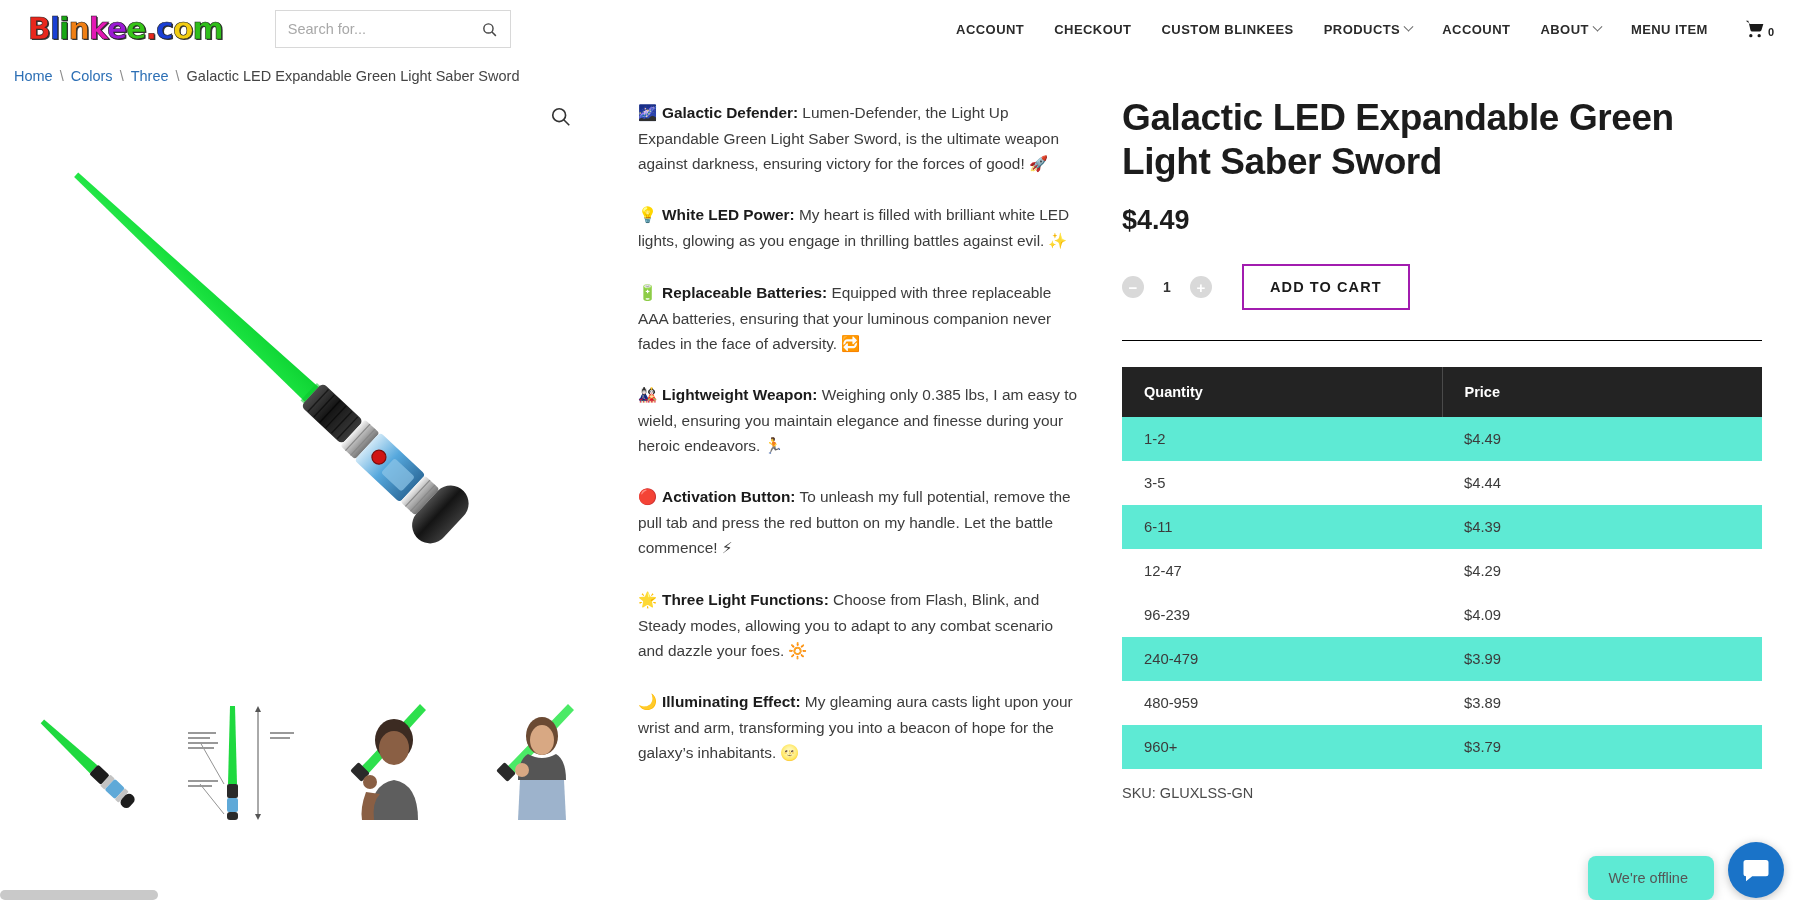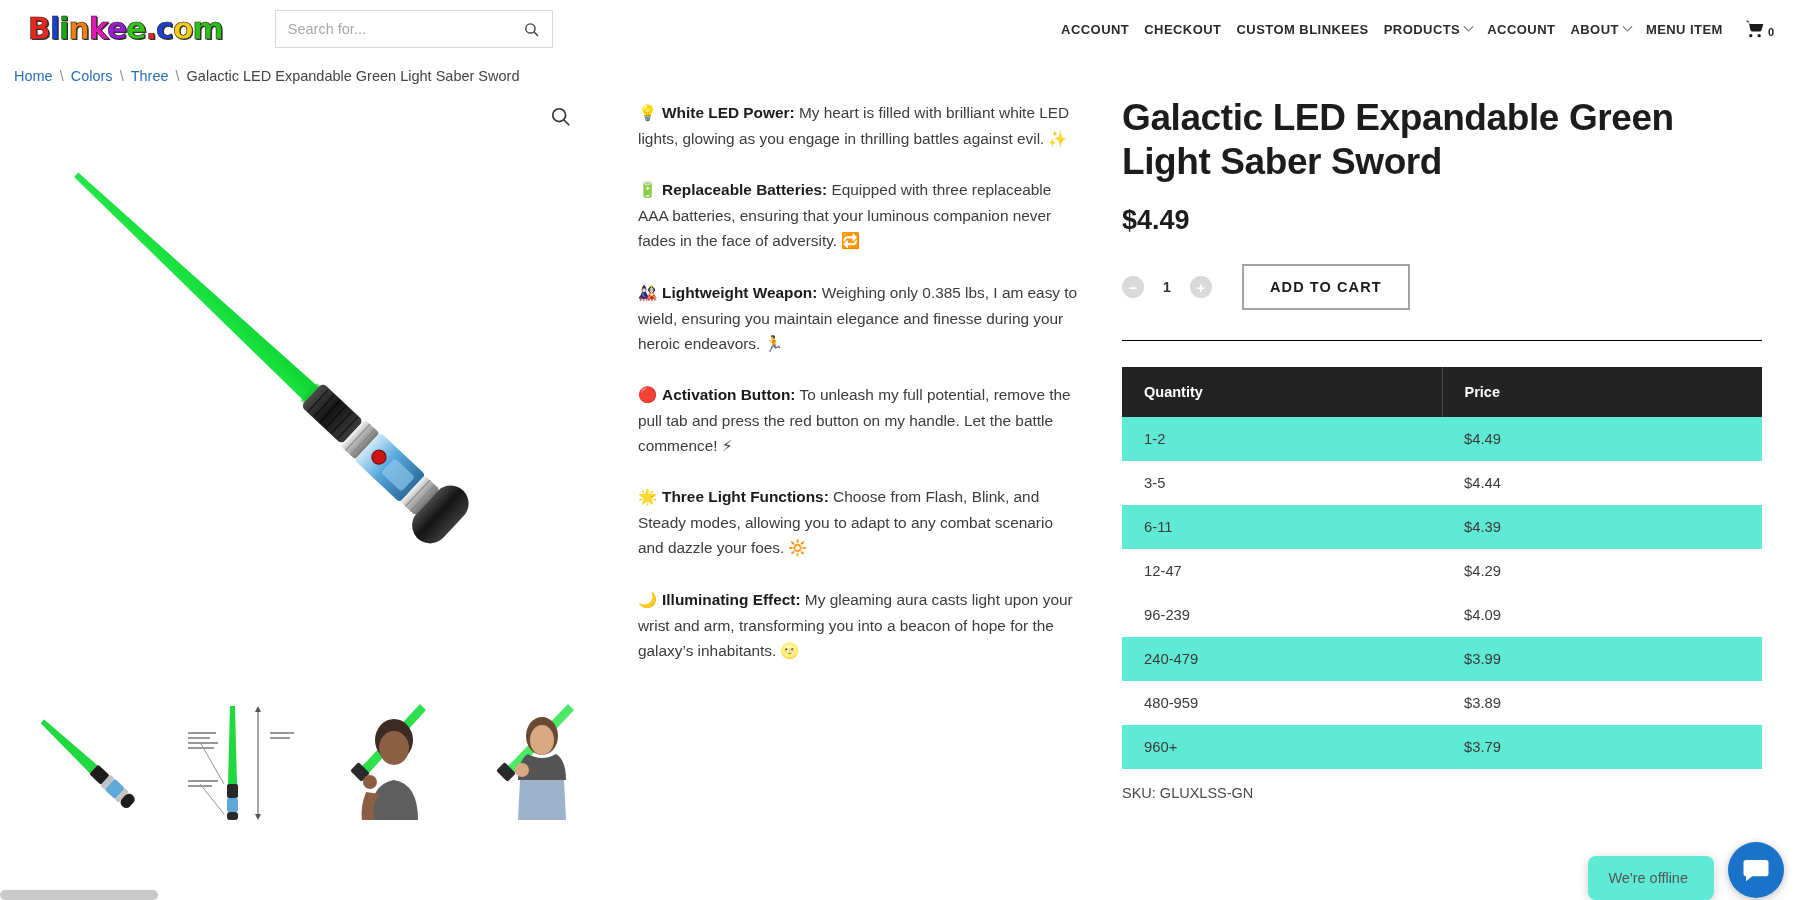--- a/index.html
+++ b/index.html
@@ -31,21 +31,21 @@
     padding-right: 10px;
     user-select: none;
   }
   .logo span {
     text-shadow: 1.2px 1.2px 0 #3a3a3a;
     -webkit-text-stroke: 0.6px #222;
   }
 
   .search-box {
     margin-left: 42px;
-    width: 278px;
+    width: 236px;
     height: 38px;
     border: 1px solid #d8d8d8;
     background: #fff;
     display: flex;
     align-items: center;
     padding: 0 12px;
   }
   .search-box input {
     flex: 1;
     border: none;
@@ -59,21 +59,21 @@
   .search-ico {
     width: 17px; height: 17px;
     flex: 0 0 auto;
     color: #444;
   }
 
   .nav {
     margin-left: auto;
     display: flex;
     align-items: center;
-    gap: 15px;
+    gap: 30px;
     padding-right: 4px;
   }
   .nav-item {
     font-size: 13px;
     letter-spacing: 0.45px;
     color: #2b2b2b;
     font-weight: 600;
     white-space: nowrap;
     display: flex;
     align-items: center;
@@ -220,21 +220,21 @@
   }
   .qty-val {
     width: 46px;
     text-align: center;
     font-size: 14px;
     font-weight: 700;
     color: #333;
   }
   .add-cart {
     margin-left: 30px;
-    border: 2px solid #a3a3a3;
+    border: 2px solid #a21caf;
     background: #fff;
     padding: 13px 26px;
     font-size: 14.5px;
     font-weight: 700;
     letter-spacing: 1.1px;
     color: #1a1a1a;
     cursor: pointer;
     font-family: "Liberation Sans", sans-serif;
   }
 
@@ -477,20 +477,21 @@
           <path d="M70 58 q14 8 28 0 q10 6 10 26 l-48 0 q0 -20 10 -26 z" fill="#555"></path>
           <path d="M62 84 l44 0 l2 40 l-48 0 z" fill="#9db3cc"></path>
           <circle cx="64" cy="74" r="7" fill="#d8a883"></circle>
         </svg>
       </div>
     </div>
     <div class="scrollbar-stub"></div>
   </div>
 
   <div class="desc" id="desc">
+      <p><span class="emoji">🌌 </span><b>Galactic Defender:</b><span> Lumen-Defender, the Light Up Expandable Green Light Saber Sword, is the ultimate weapon against darkness, ensuring victory for the forces of good! </span><span class="emoji">🚀</span></p>
       <p><span class="emoji">💡 </span><b>White LED Power:</b><span> My heart is filled with brilliant white LED lights, glowing as you engage in thrilling battles against evil. </span><span class="emoji">✨</span></p>
       <p><span class="emoji">🔋 </span><b>Replaceable Batteries:</b><span> Equipped with three replaceable AAA batteries, ensuring that your luminous companion never fades in the face of adversity. </span><span class="emoji">🔁</span></p>
       <p><span class="emoji">🎎 </span><b>Lightweight Weapon:</b><span> Weighing only 0.385 lbs, I am easy to wield, ensuring you maintain elegance and finesse during your heroic endeavors. </span><span class="emoji">🏃</span></p>
       <p><span class="emoji">🔴 </span><b>Activation Button:</b><span> To unleash my full potential, remove the pull tab and press the red button on my handle. Let the battle commence! </span><span class="emoji">⚡</span></p>
       <p><span class="emoji">🌟 </span><b>Three Light Functions:</b><span> Choose from Flash, Blink, and Steady modes, allowing you to adapt to any combat scenario and dazzle your foes. </span><span class="emoji">🔆</span></p>
       <p><span class="emoji">🌙 </span><b>Illuminating Effect:</b><span> My gleaming aura casts light upon your wrist and arm, transforming you into a beacon of hope for the galaxy’s inhabitants. </span><span class="emoji">🌝</span></p>
     </div>
 
   <div class="summary">
     <h1 class="product-title">Galactic LED Expandable Green Light Saber Sword</h1>

